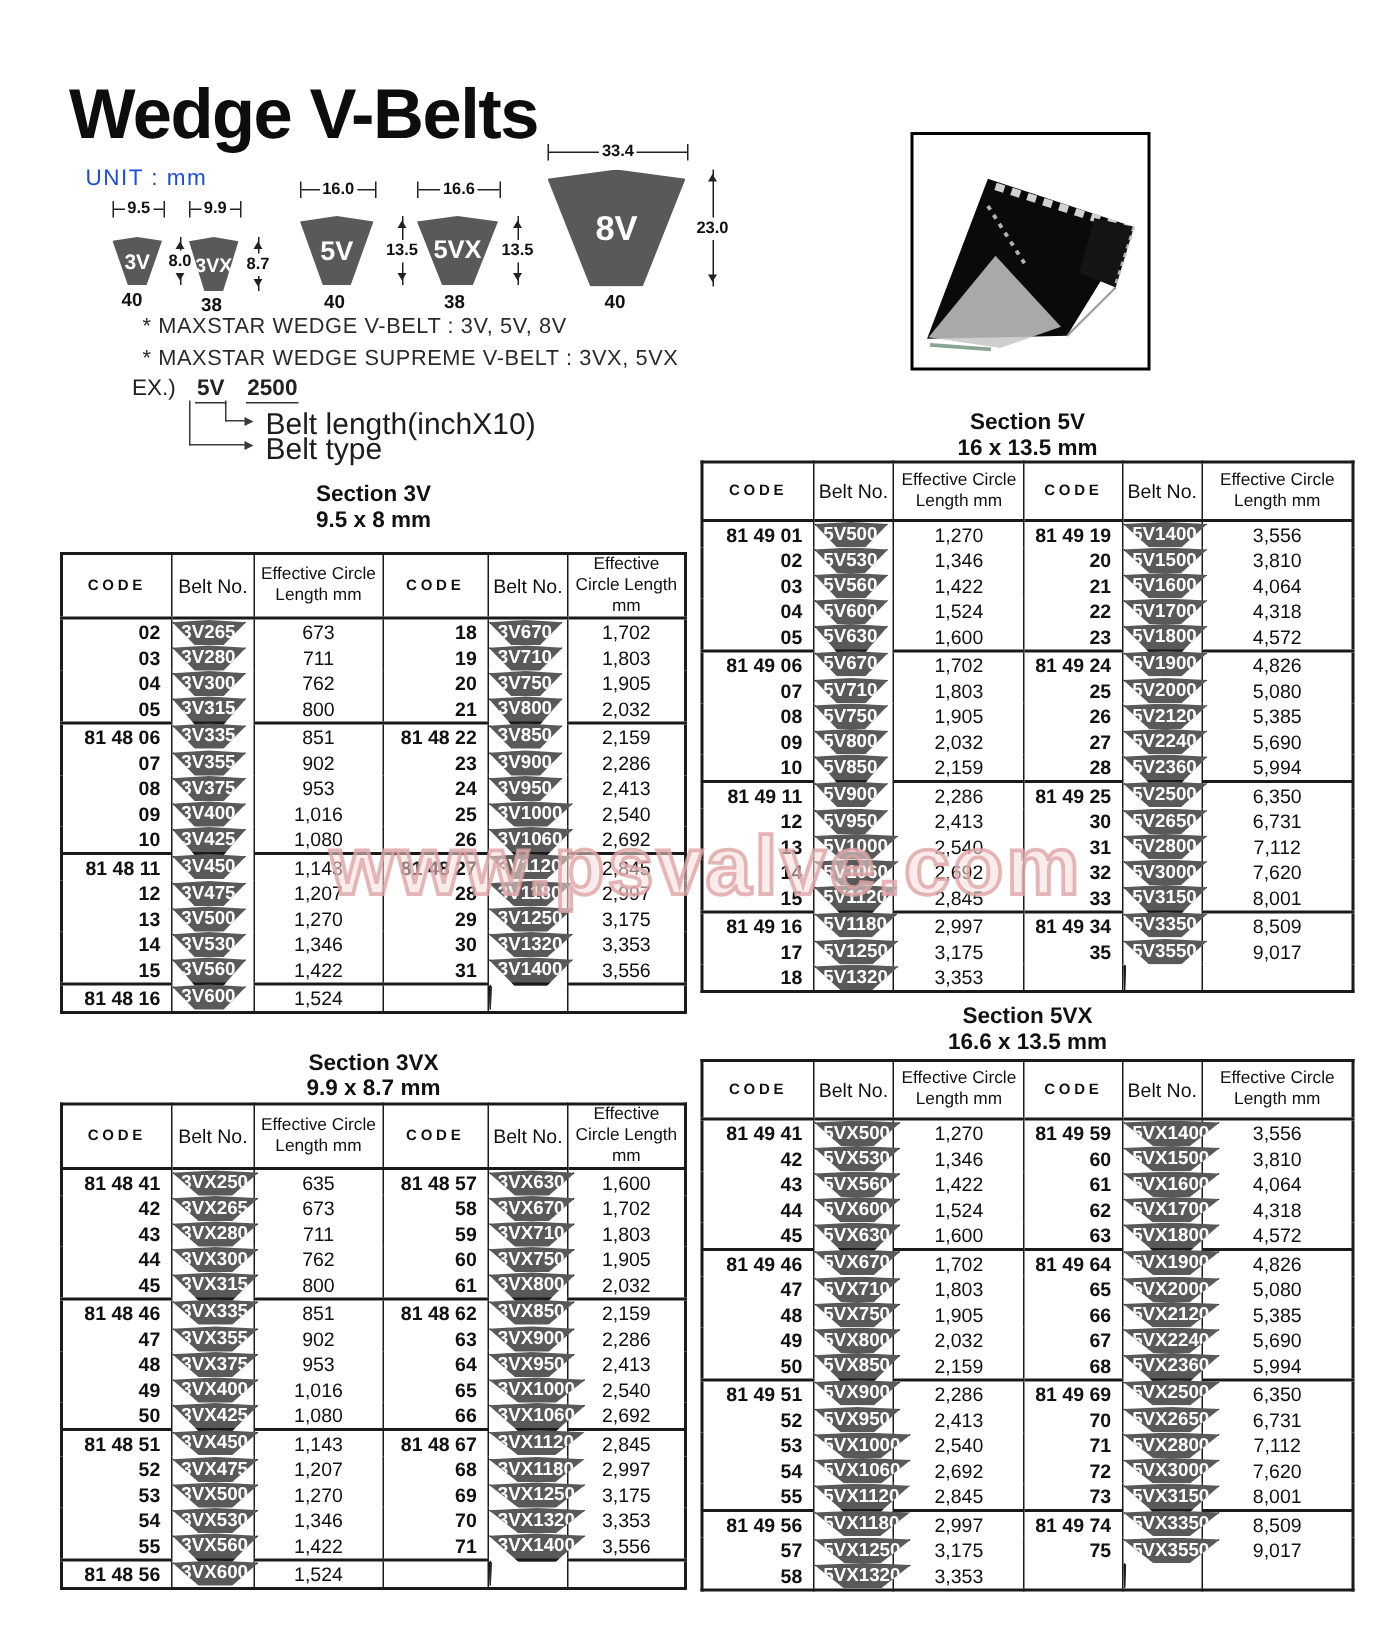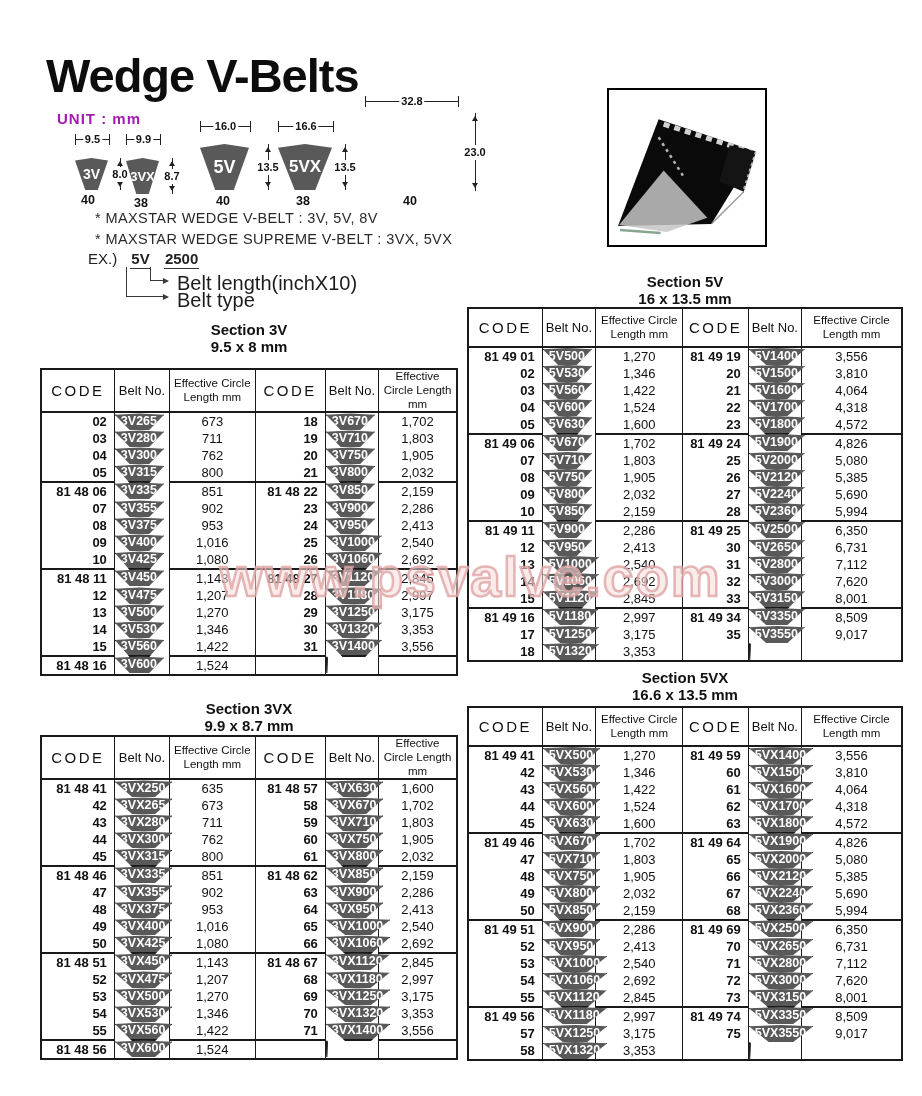--- a/index.html
+++ b/index.html
@@ -1,21 +1,21 @@
 <!DOCTYPE html>
 <html><head>
 <meta charset="utf-8">
 <style>
   html,body{margin:0;padding:0;background:#fff;}
   body{font-family:"Liberation Sans",sans-serif;color:#111;}
   #page{position:relative;width:922px;height:1096px;background:#fff;overflow:hidden;}
 
   
   .main-title{position:absolute;left:46px;top:52px;font-size:47px;font-weight:bold;letter-spacing:-1px;color:#0d0d0d;line-height:1;}
-  .unit-label{position:absolute;left:57px;top:110px;font-size:15px;letter-spacing:1px;color:#a21caf;font-weight:bold;}
+  .unit-label{position:absolute;left:57px;top:110px;font-size:15px;letter-spacing:1px;color:#1d4ed8;}
 
   
   .belt{position:absolute;background:#595959;clip-path:polygon(0 8%,50% 0,100% 8%,69% 100%,31% 100%);display:flex;align-items:center;justify-content:center;color:#fff;font-weight:bold;}
   .dw{position:absolute;height:11px;border-left:1px solid #222;border-right:1px solid #222;}
   .dw::before{content:"";position:absolute;left:0;right:0;top:5px;border-top:1px solid #222;}
   .dwt{position:absolute;left:50%;top:-1px;transform:translateX(-50%);background:#fff;padding:0 2px;font-size:11px;font-weight:bold;line-height:12px;white-space:nowrap;}
   .dh{position:absolute;width:22px;display:flex;flex-direction:column;align-items:center;}
   .dh .vl{display:block;width:0;border-left:1px solid #222;flex:1;position:relative;}
   .dh .vl.up::before{content:"";position:absolute;top:0;left:-4px;border:3px solid transparent;border-bottom:5px solid #222;}
   .dh .vl.dn::after{content:"";position:absolute;bottom:0;left:-4px;border:3px solid transparent;border-top:5px solid #222;}
@@ -38,21 +38,21 @@
 
   
   .watermark{position:absolute;left:220px;top:545px;font-size:55px;font-weight:bold;letter-spacing:2px;white-space:nowrap;z-index:9;pointer-events:none;color:rgba(247,221,221,.55);-webkit-text-stroke:2.5px rgba(223,164,164,.8);}
 
   
   .tbl-title{position:absolute;text-align:center;font-weight:bold;font-size:15px;line-height:16.5px;color:#111;}
   .tbl{position:absolute;}
   table.vt{border-collapse:collapse;table-layout:fixed;width:100%;border:2px solid #1a1a1a;background:#fff;}
   .vt th,.vt td{border-left:1.5px solid #1a1a1a;border-right:1.5px solid #1a1a1a;overflow:hidden;white-space:nowrap;}
   .vt th{height:37px;padding:0 2px;font-weight:normal;border-bottom:2px solid #1a1a1a;background:#fff;}
-  .vt th.hcode{font-size:15px;letter-spacing:2.5px;}
+  .vt th.hcode{font-size:10px;letter-spacing:2.5px;font-weight:bold;}
   .vt th.hbelt{font-size:13px;}
   .vt th.heff{font-size:11.5px;line-height:1.2;white-space:normal;}
   .vt td{height:17px;padding:0;font-size:13px;line-height:17px;}
   .vt tr.gsep td{border-bottom:2px solid #1a1a1a;}
   td.code{font-weight:bold;text-align:right;padding-right:7px;}
   td.len{text-align:center;}
   .bn{display:flex;justify-content:space-between;padding:0 6px 0 5px;font-size:12.5px;}
 </style>
 </head>
 <body>
@@ -108,21 +108,24 @@
       <span>5VX</span>
     </div>
   <div class="dh" style="left:334px;top:144px;height:46px">
       <i class="vl up"></i>
       <span class="dht">13.5</span>
       <i class="vl dn"></i>
     </div>
   <div class="da" style="left:288px;top:194px;width:30px">38</div>
 
   <div class="dw" style="left:365px;top:96px;width:92px">
-      <span class="dwt">32.8</span>
+      <span class="dwt">33.4</span>
+    </div>
+  <div class="belt" style="left:365px;top:113px;width:92px;height:78px;font-size:23px">
+      <span>8V</span>
     </div>
   <div class="dh" style="left:464px;top:113px;height:78px">
       <i class="vl up"></i>
       <span class="dht">23.0</span>
       <i class="vl dn"></i>
     </div>
   <div class="da" style="left:395px;top:194px;width:30px">40</div>
 
   <div class="photo">
     <svg viewBox="0 0 140 140" preserveAspectRatio="none">

